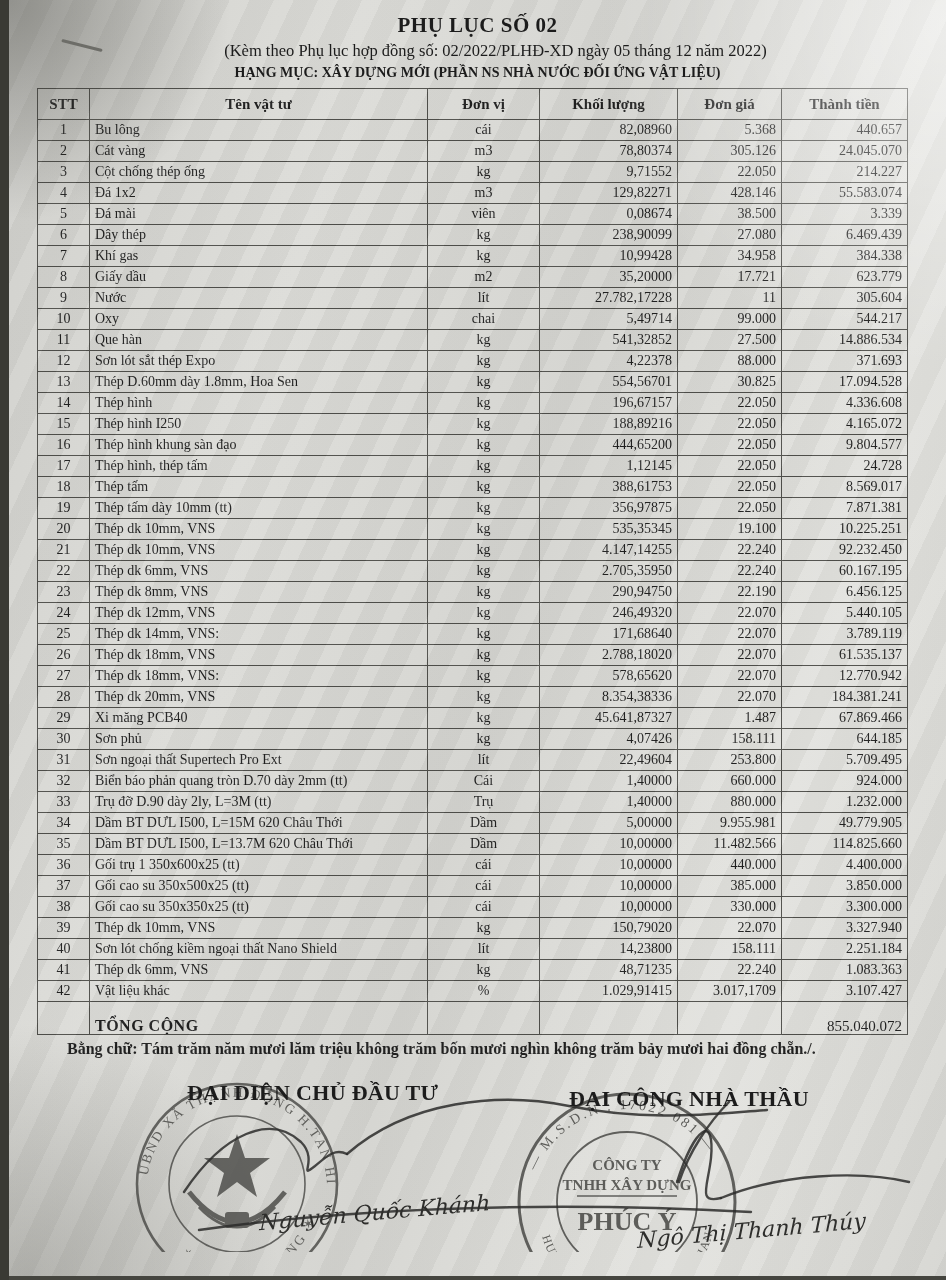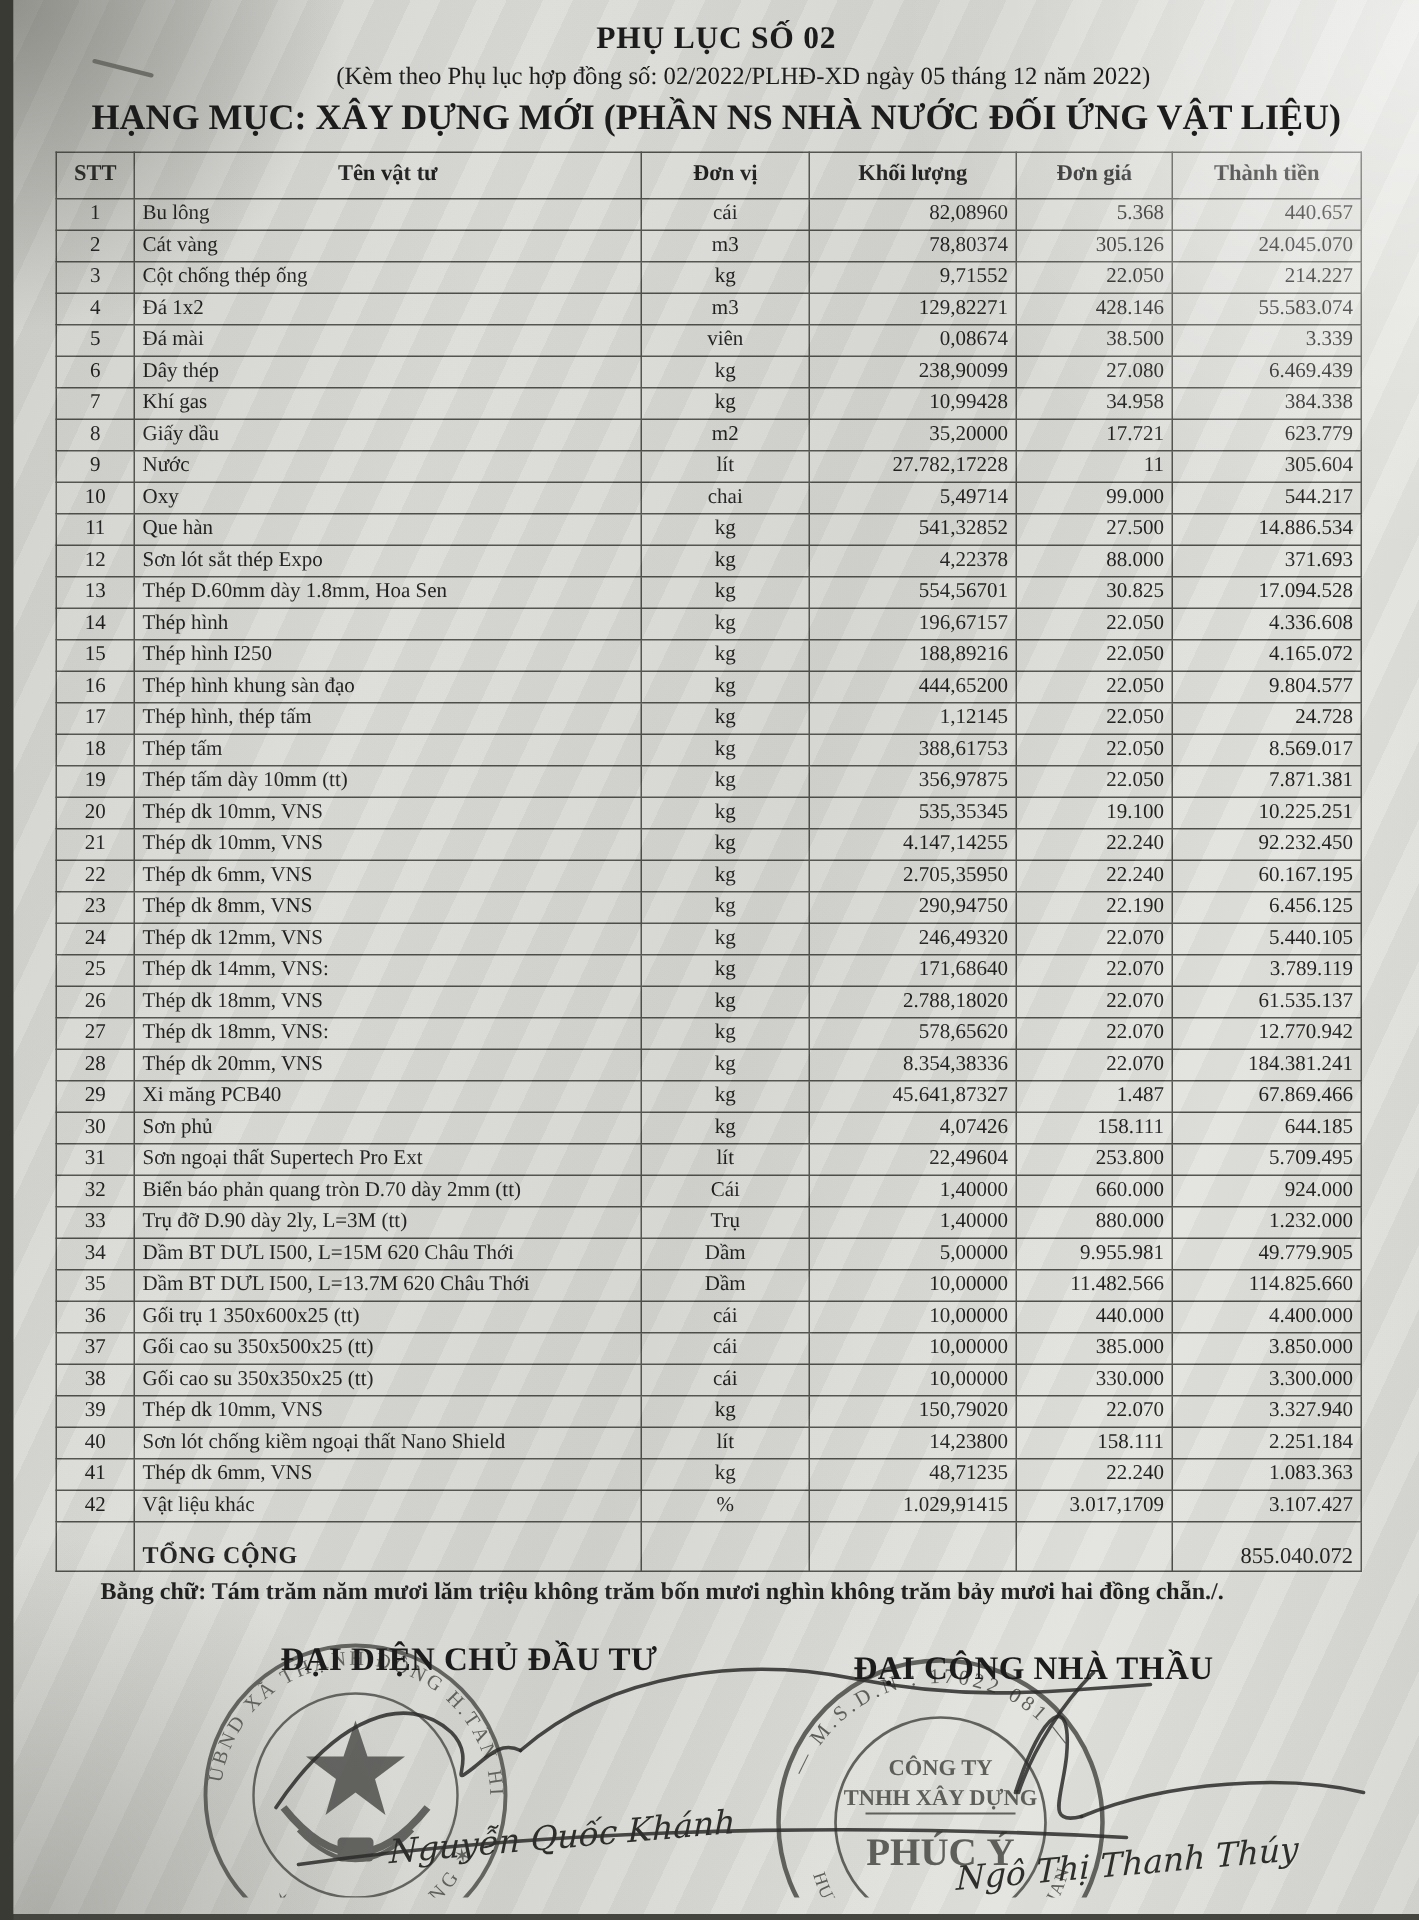--- a/index.html
+++ b/index.html
@@ -15,21 +15,21 @@
            radial-gradient(circle at 100% 2%, rgba(255,255,255,.5), transparent 22%),
            radial-gradient(circle at 2% 100%, rgba(80,80,74,.30), transparent 16%),
            repeating-linear-gradient(115deg, rgba(255,255,255,.05) 0 18px, rgba(90,90,85,.05) 18px 40px);}
   .pen-mark{position:absolute;left:52px;top:44px;width:42px;height:3px;background:#6d6d68;
          transform:rotate(14deg);border-radius:2px;}
 
   .doc-header{position:relative;text-align:center;padding-top:12px;line-height:1.25;}
   .doc-title{font-size:21px;font-weight:bold;letter-spacing:.5px;}
   .doc-subtitle{font-size:16.5px;margin-top:3px;padding-left:36px;}
   .doc-project{font-size:18.5px;font-weight:bold;margin-top:3px;}
-  .doc-category{font-size:24px;font-weight:bold;margin-top:2px;}
+  .doc-category{font-size:14px;font-weight:bold;margin-top:2px;}
 
   table.materials{border-collapse:collapse;margin:7px 0 0 28px;table-layout:fixed;}
   table.materials th, table.materials td{border:1px solid #4c4c48;padding:0 5px;
          font-size:14px;line-height:1.05;height:20px;overflow:hidden;white-space:nowrap;}
   table.materials th{font-size:15px;font-weight:bold;height:30px;text-align:center;}
   col.w0{width:52px;} col.w1{width:338px;} col.w2{width:112px;}
   col.w3{width:138px;} col.w4{width:104px;} col.w5{width:126px;}
   td.c0{text-align:center;} td.c1{text-align:left;} td.c2{text-align:center;}
   td.c3,td.c4,td.c5{text-align:right;}
   tr.total-row td{height:32px;font-weight:bold;vertical-align:bottom;font-size:16px;}

